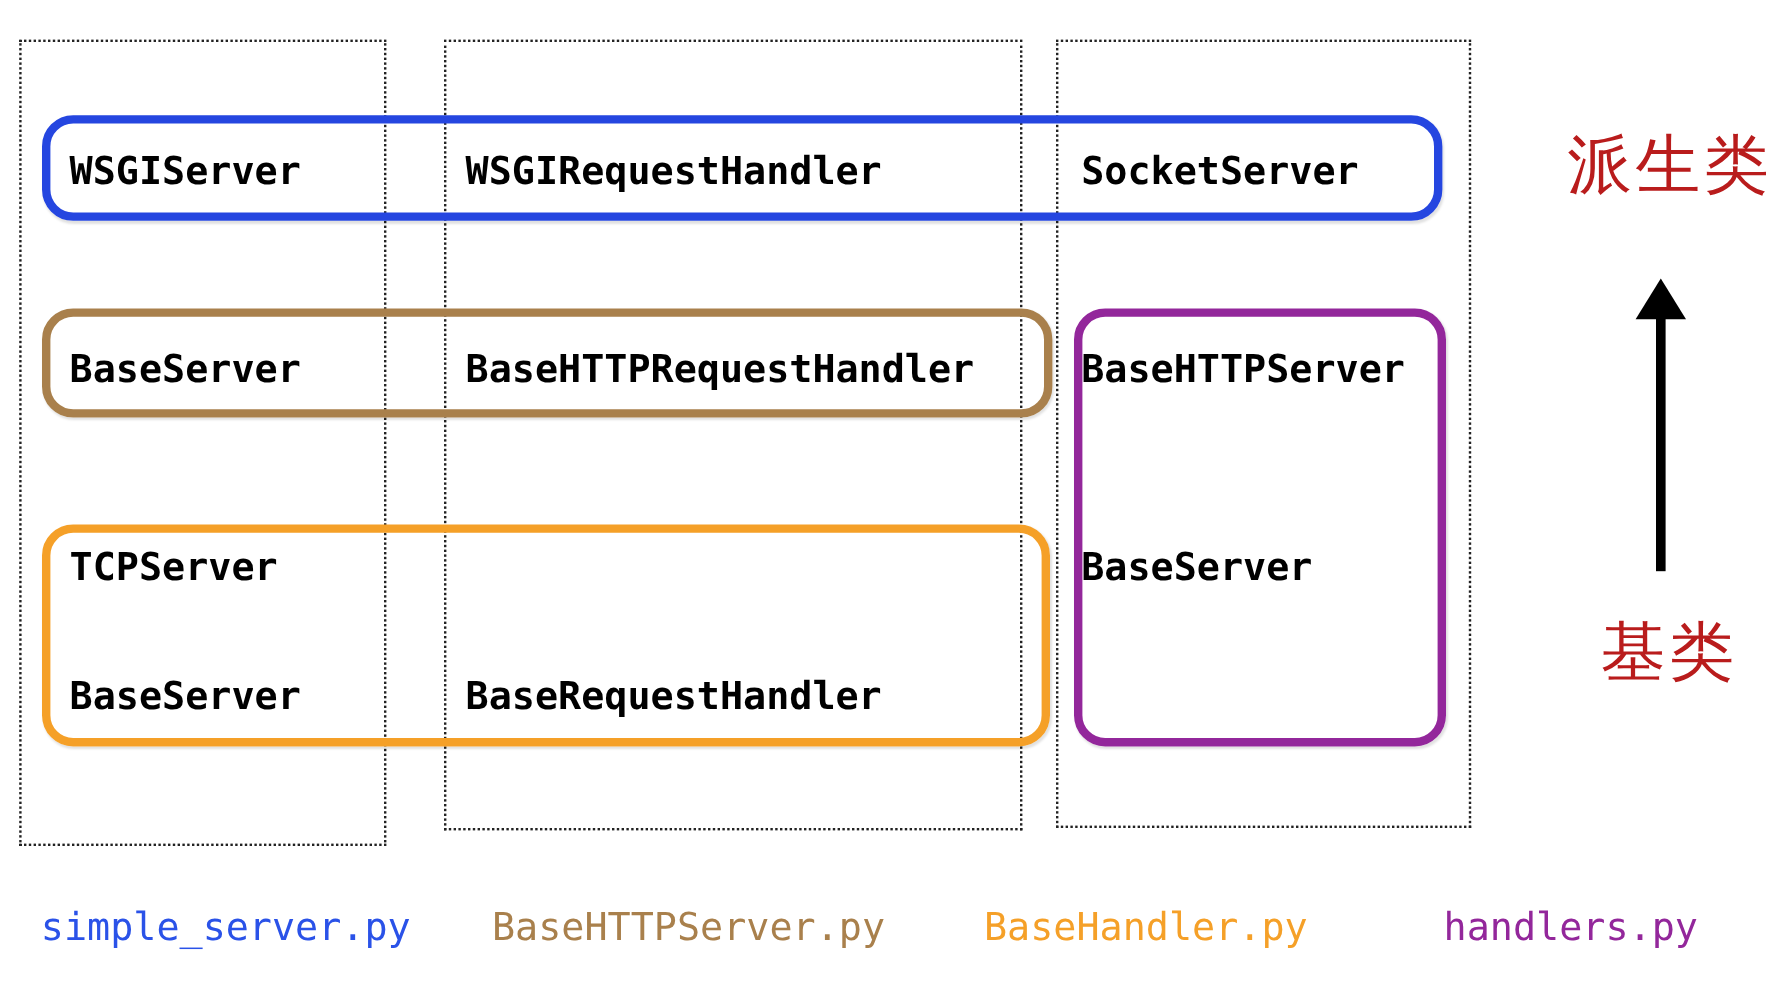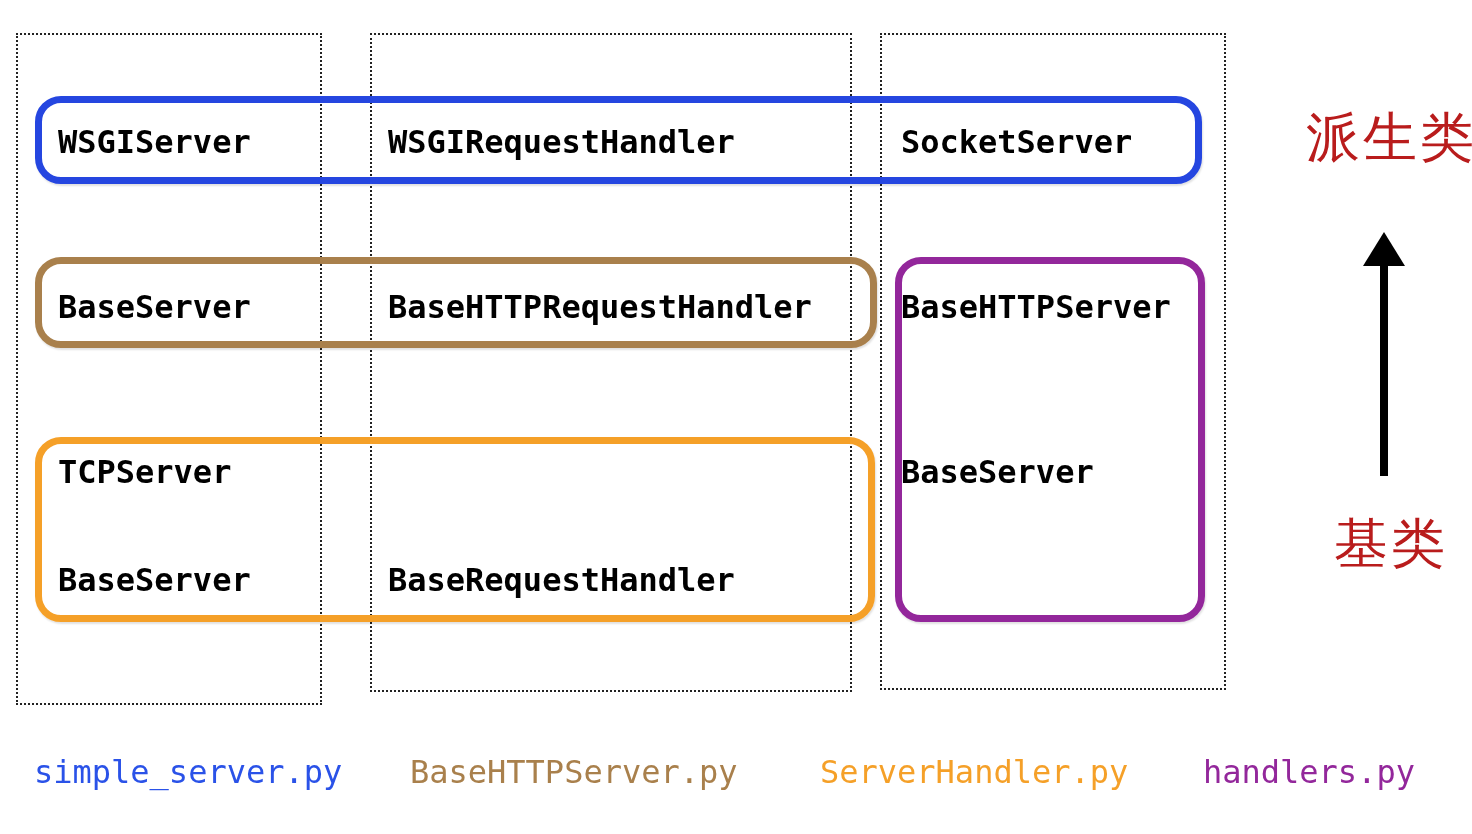--- a/index.html
+++ b/index.html
@@ -121,16 +121,16 @@
   <span class="cls colA row4">BaseServer</span>
   <span class="cls colB row4">BaseRequestHandler</span>
 
   <span id="derived-label" class="cjk">派生类</span>
   <div class="arrow-head"></div>
   <div class="arrow-shaft"></div>
   <span id="base-label" class="cjk">基类</span>
 
   <span id="file-simple" class="file-label">simple_server.py</span>
   <span id="file-basehttp" class="file-label">BaseHTTPServer.py</span>
-  <span id="file-socket" class="file-label">ServerHandler.py</span>
+  <span id="file-socket" class="file-label">BaseHandler.py</span>
   <span id="file-handlers" class="file-label">handlers.py</span>
 
 </div>
 
 </body></html>

